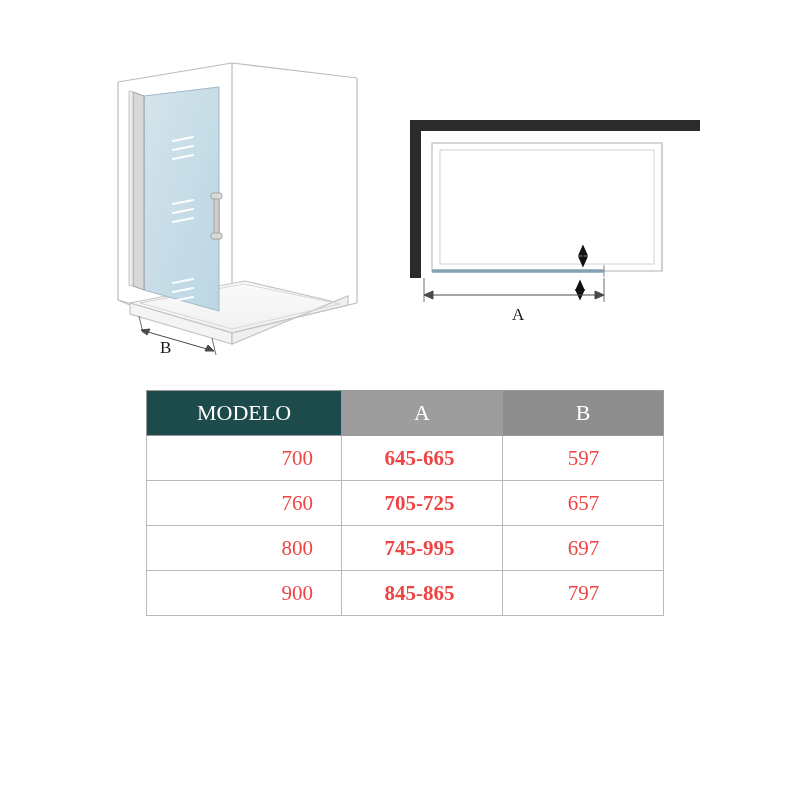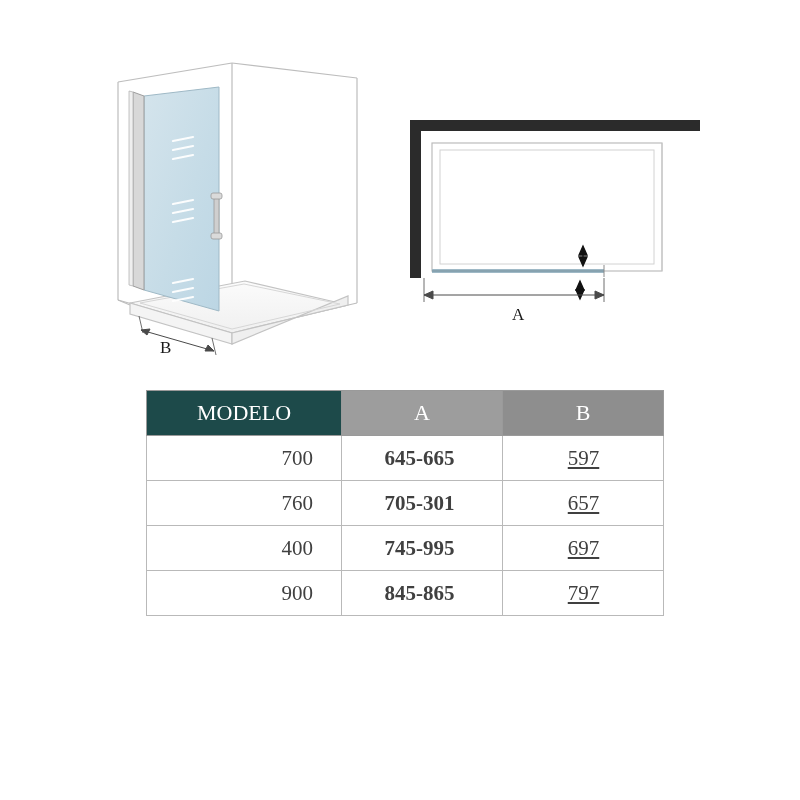--- a/index.html
+++ b/index.html
@@ -77,34 +77,33 @@
     background: #9d9d9d;
     width: 158px;
   }
   .th-b {
     background: #8e8e8e;
     width: 158px;
   }
   .spec-table tbody td {
     height: 42px;
     font-size: 21px;
-    color: #404040;
+    color: #ef4444;
     background: #ffffff;
   }
   .spec-table tbody td.col-model {
     padding-right: 28px;
     text-align: right;
   }
   .spec-table tbody td.col-a {
     padding-right: 6px;
     font-weight: bold;
   }
   .spec-table tbody td.col-b {
     padding-right: 0;
-    text-decoration: underline;
   }
 </style>
 </head>
 <body>
 
 <div class="page">
 
   <div class="diagram-area">
     <svg class="diagram-svg" width="800" height="375" viewBox="0 0 800 375">
       <defs>
@@ -224,25 +223,25 @@
       </tr>
     </thead>
     <tbody>
       <tr>
         <td class="col-model">700</td>
         <td class="col-a">645-665</td>
         <td class="col-b">597</td>
       </tr>
       <tr>
         <td class="col-model">760</td>
-        <td class="col-a">705-301</td>
+        <td class="col-a">705-725</td>
         <td class="col-b">657</td>
       </tr>
       <tr>
-        <td class="col-model">400</td>
+        <td class="col-model">800</td>
         <td class="col-a">745-995</td>
         <td class="col-b">697</td>
       </tr>
       <tr>
         <td class="col-model">900</td>
         <td class="col-a">845-865</td>
         <td class="col-b">797</td>
       </tr>
     </tbody>
   </table>

